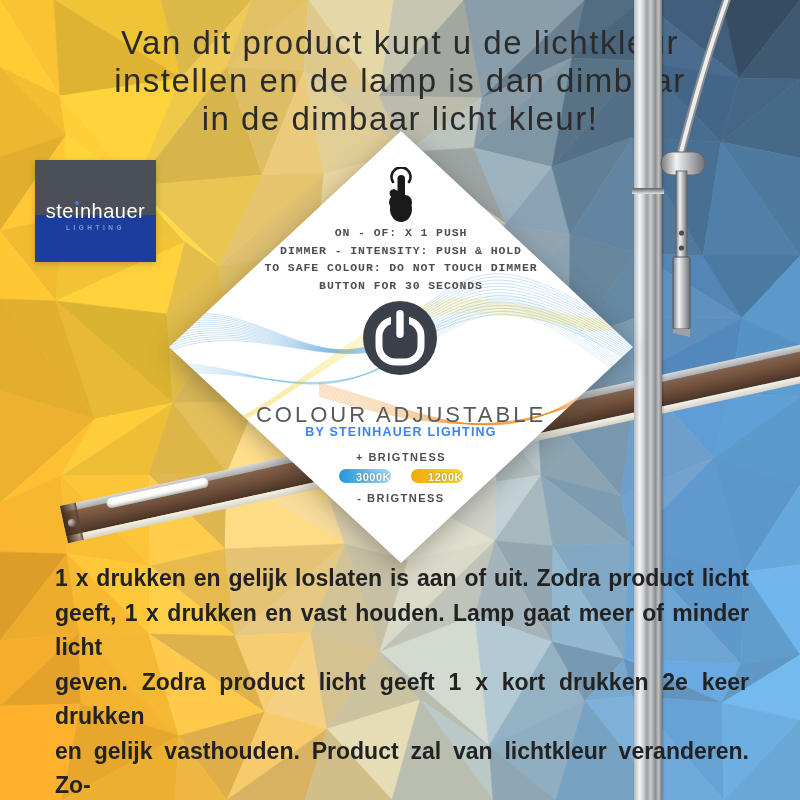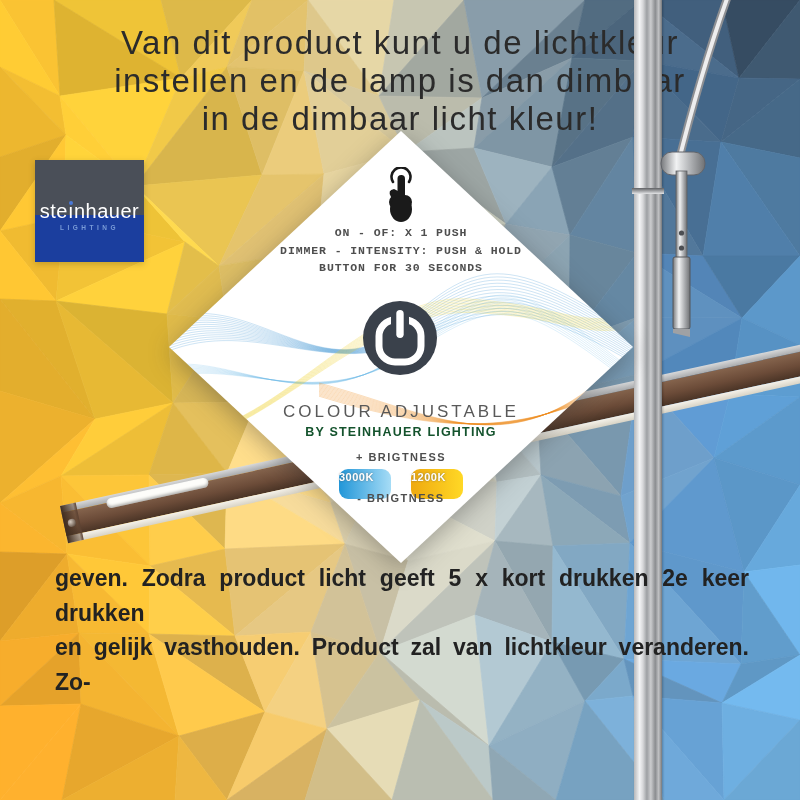--- a/index.html
+++ b/index.html
@@ -41,36 +41,36 @@
   .diamond-wrap{position:absolute;left:169px;top:131px;width:464px;height:432px;z-index:3;
        filter:drop-shadow(0 6px 12px rgba(40,40,40,.35));}
   .diamond{position:absolute;inset:0;background:#fff;
        clip-path:polygon(50% 0,100% 50%,50% 100%,0 50%);}
   #wave{position:absolute;left:0;top:0;width:464px;height:432px;}
   .touch{position:absolute;left:50%;top:36px;transform:translateX(-50%);}
   .instructions{position:absolute;left:0;top:93px;width:100%;text-align:center;
        color:#4e4e4e;font-size:11.5px;font-weight:700;letter-spacing:0.9px;line-height:17.5px;font-family:Liberation Mono, monospace;}
   .power{position:absolute;left:193px;top:169px;width:76px;height:76px;}
   .card-title{position:absolute;left:0;top:271px;width:100%;text-align:center;
-       color:#595959;font-size:17px;letter-spacing:3px;font-weight:400;}
+       color:#595959;font-size:22px;letter-spacing:3px;font-weight:400;}
   .card-sub{position:absolute;left:0;top:294px;width:100%;text-align:center;
-       color:#14532d;font-size:12.5px;letter-spacing:1.2px;font-weight:700;}
+       color:#3b82f6;font-size:12.5px;letter-spacing:1.2px;font-weight:700;}
   .bri{position:absolute;left:0;width:100%;text-align:center;color:#4e4e4e;
        font-size:11px;font-weight:700;letter-spacing:1.5px;}
   .bri.plus{top:320px;} .bri.minus{top:361px;}
   .pills{position:absolute;left:0;top:338px;width:100%;display:flex;
        justify-content:center;gap:20px;}
-  .pill{width:52px;height:30px;border-radius:9px;color:#fff;font-size:11px;font-weight:700;
-       letter-spacing:0.5px;text-align:left;line-height:17px;
+  .pill{width:52px;height:14px;border-radius:9px;color:#fff;font-size:11px;font-weight:700;
+       letter-spacing:0.5px;text-align:right;line-height:17px;
        text-shadow:0 0 2px rgba(80,80,80,.7);}
   .pill.cool{background:linear-gradient(90deg,#2196d8,#a6dcf6);}
   .pill.warm{background:linear-gradient(90deg,#efa90f,#ffd826);}
 
   
-  .logo{position:absolute;left:35px;top:160px;width:109px;height:102px;z-index:2;
+  .logo{position:absolute;left:35px;top:160px;width:121px;height:102px;z-index:2;
        box-shadow:0 2px 6px rgba(60,60,20,.25);}
   .logo-top{height:55px;background:#4a4f58;}
   .logo-bottom{height:47px;background:#1b3e9e;}
   .logo-text{position:absolute;left:0;top:40px;width:100%;text-align:center;color:#fff;
        font-size:20px;letter-spacing:0.5px;font-weight:400;}
   .logo-text .i-hold{position:relative;}
   .logo-text .i-hold::after{content:'';position:absolute;left:1px;top:1px;width:4px;height:4px;
        border-radius:50%;background:#4a79d8;}
   .logo-tag{position:absolute;left:0;top:64px;width:100%;text-align:center;color:#7a9cd8;
        font-size:6.5px;letter-spacing:3.5px;font-weight:700;}
@@ -388,20 +388,21 @@
         <rect x="18.5" y="8" width="7.5" height="27" rx="3.7" fill="#1a1a1a"></rect>
         <path d="M12 30 q-4 -7 3 -8 l4 2 v10 z" fill="#1a1a1a"></path>
         <rect x="10" y="28" width="23" height="14" rx="7" fill="#1a1a1a"></rect>
         <ellipse cx="22" cy="42" rx="11" ry="13" fill="#1a1a1a"></ellipse>
       </svg>
     </div>
 
     <div class="instructions">
         <div>ON - OF: X 1 PUSH</div>
         <div>DIMMER - INTENSITY: PUSH &amp; HOLD</div>
+        <div>TO SAFE COLOUR: DO NOT TOUCH DIMMER</div>
         <div>BUTTON FOR 30 SECONDS</div>
       </div>
 
     <div class="power">
       <svg width="76" height="76" viewBox="0 0 76 76">
         <circle cx="38" cy="38" r="37" fill="#3A414B"></circle>
         <rect x="17" y="20" width="42" height="42" rx="16" fill="none" stroke="#fff" stroke-width="7"></rect>
         <rect x="29" y="13" width="18" height="15" fill="#3A414B"></rect>
         <rect x="34.3" y="10" width="7.4" height="28" rx="3.7" fill="#fff"></rect>
       </svg>
@@ -419,15 +420,17 @@
 </div>
 
 <div class="logo">
   <div class="logo-top"></div>
   <div class="logo-bottom"></div>
   <div class="logo-text"><span>ste</span><span class="i-hold">ı</span><span>nhauer</span></div>
   <div class="logo-tag">LIGHTING</div>
 </div>
 
 <div class="body-text">
-    <div>geven. Zodra product licht geeft 5 x kort drukken 2e keer drukken</div>
+    <div>1 x drukken en gelijk loslaten is aan of uit. Zodra product licht</div>
+    <div>geeft, 1 x drukken en vast houden. Lamp gaat meer of minder licht</div>
+    <div>geven. Zodra product licht geeft 1 x kort drukken 2e keer drukken</div>
     <div>en gelijk vasthouden. Product zal van lichtkleur veranderen. Zo-</div>
   </div>
 
 </body></html>

